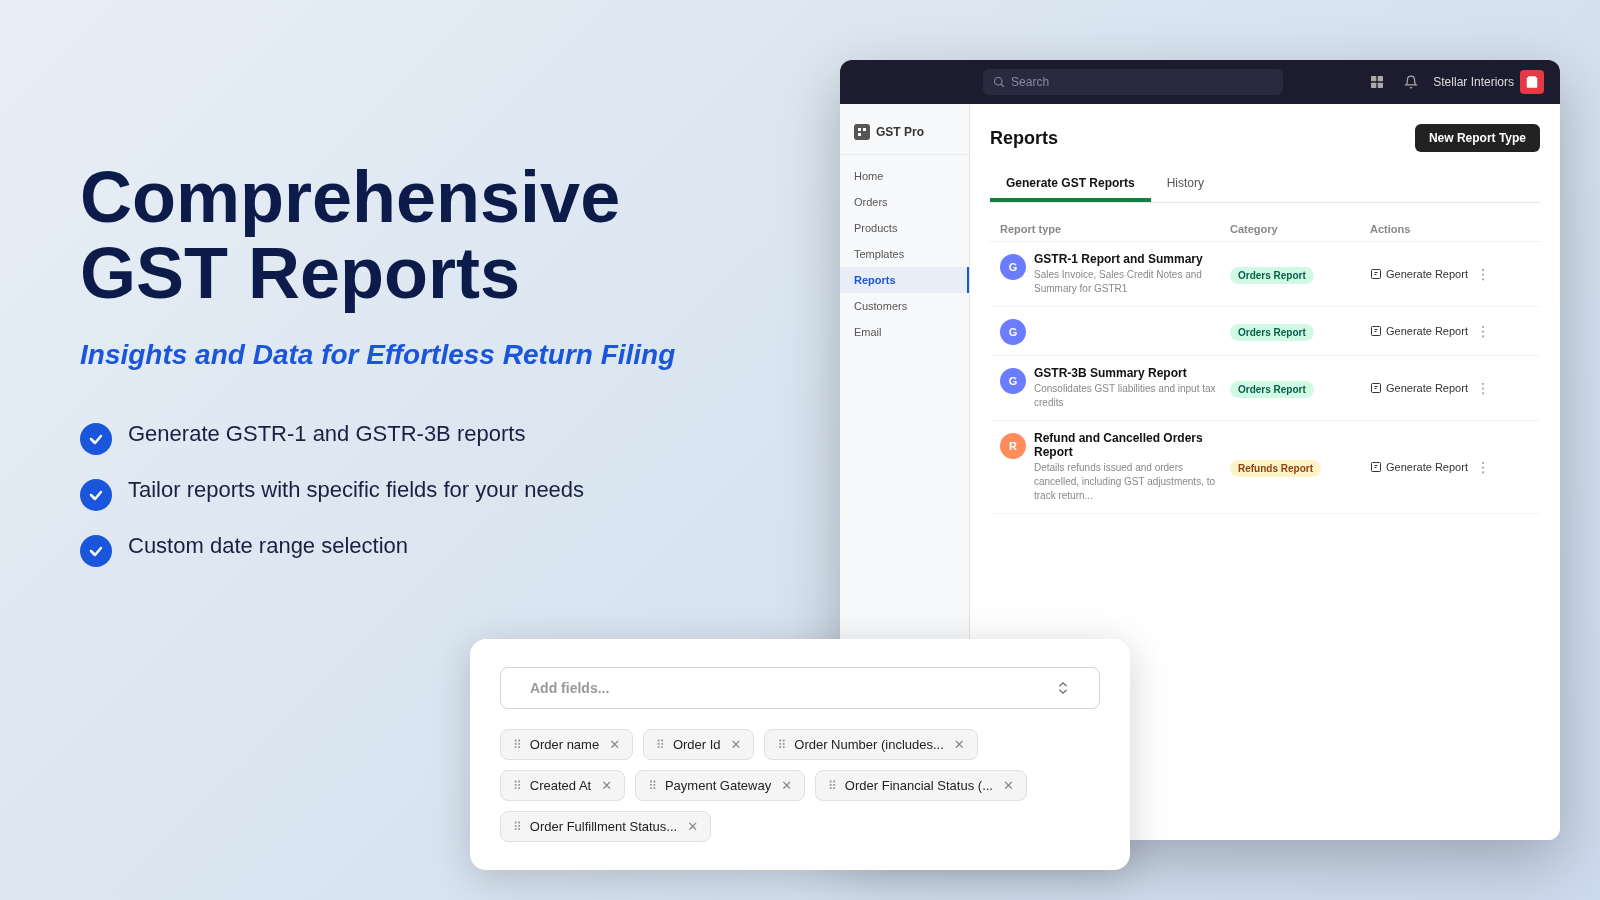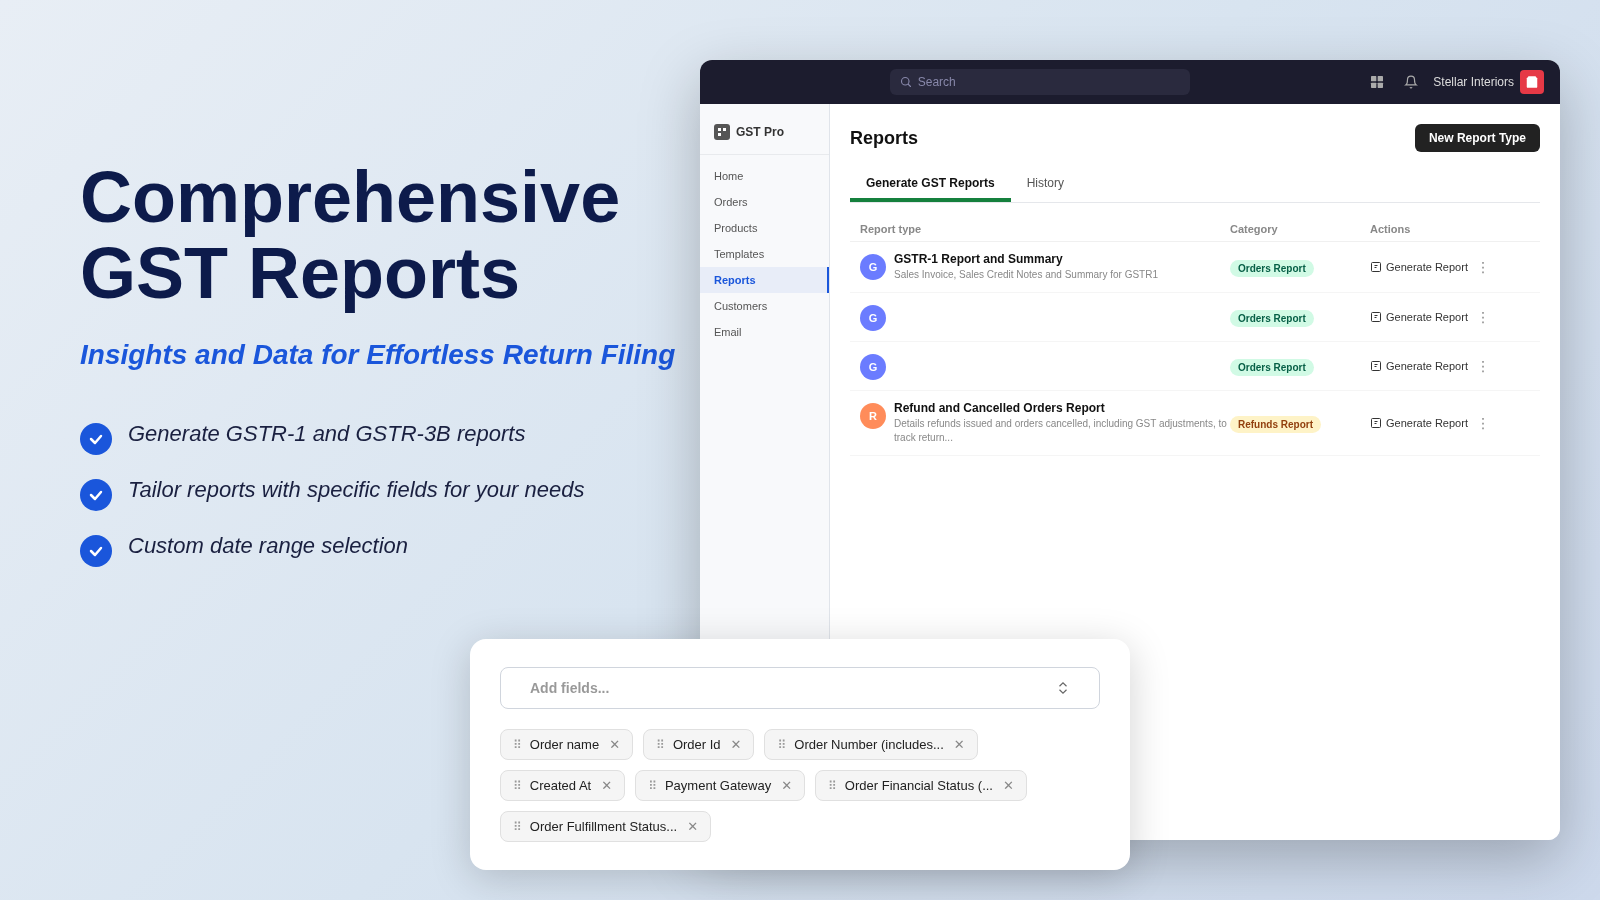--- a/index.html
+++ b/index.html
@@ -34,21 +34,20 @@
       font-weight: 700;
       color: #1a56db;
       margin-bottom: 50px;
     }
 
     .features-list {
       list-style: none;
       display: flex;
       flex-direction: column;
       gap: 22px;
-      font-style: italic;
     }
 
     .feature-item {
       display: flex;
       align-items: flex-start;
       gap: 16px;
       font-size: 22px;
       color: #1a2040;
       font-weight: 500;
     }
@@ -68,21 +67,21 @@
     .check-icon svg {
       width: 18px;
       height: 18px;
     }
 
     
     .app-window {
       position: absolute;
       right: 40px;
       top: 60px;
-      width: 860px;
+      width: 720px;
       height: 780px;
       background: #f0f2f5;
       border-radius: 12px;
       overflow: hidden;
       box-shadow: 0 20px 60px rgba(0,0,0,0.25);
     }
 
     
     .top-bar {
       background: #1c1c2e;
@@ -604,20 +603,24 @@
             </svg>
             <span>Generate Report</span>
           </button>
           <button class="more-btn">⋮</button>
         </div>
       </div>
 
       <div class="report-row">
         <div class="report-info">
           <div class="report-avatar">G</div>
+          <div>
+            <div class="report-name">GSTR-3B Summary Report</div>
+            <div class="report-desc">Consolidates GST liabilities and input tax credits</div>
+          </div>
         </div>
         <div><span class="category-badge badge-orders">Orders Report</span></div>
         <div class="report-actions">
           <button class="generate-btn">
             <svg width="12" height="12" viewBox="0 0 24 24" fill="none" stroke="currentColor" stroke-width="2">
               <rect x="3" y="3" width="18" height="18" rx="2"></rect>
                 <path d="M9 9h6M9 13h4"></path>
             </svg>
             <span>Generate Report</span>
           </button>

